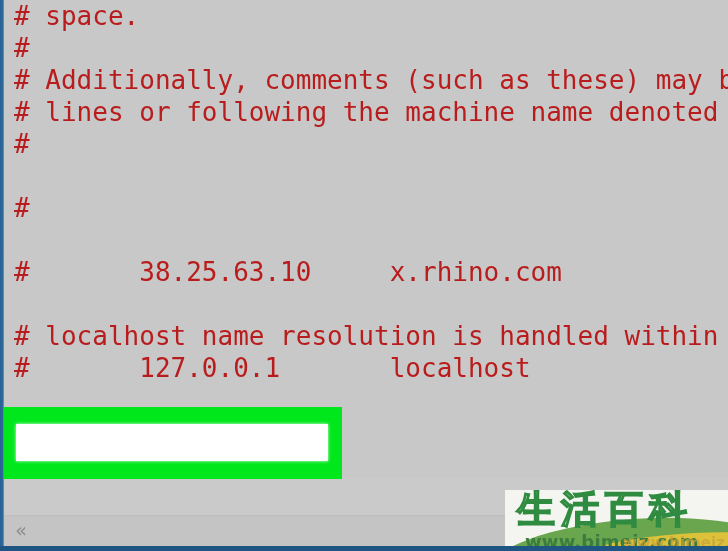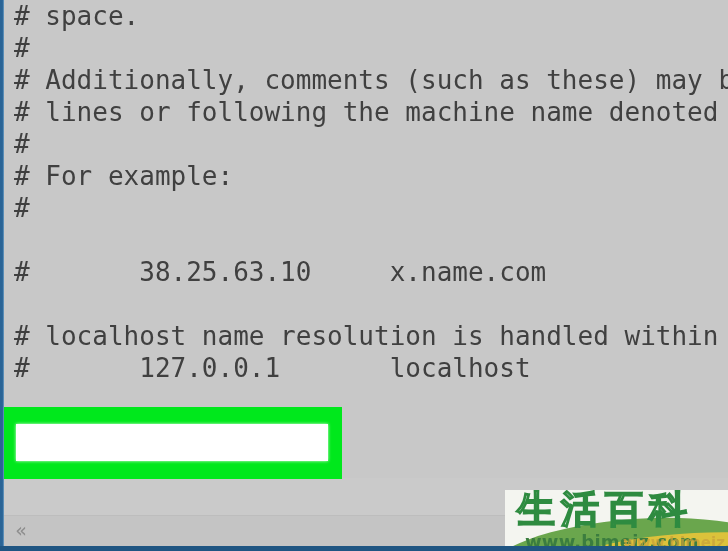--- a/index.html
+++ b/index.html
@@ -42,21 +42,21 @@
     background: #c8c8c8;
     overflow: hidden;
   }
   .code-line {
     position: absolute;
     left: 10px;
     white-space: pre;
     font-size: 26px;
     line-height: 32px;
     height: 32px;
-    color: #404040;
+    color: #b91c1c;
     letter-spacing: 0px;
     font-family: "DejaVu Sans Mono", "Liberation Mono", monospace;
   }
 
   
   .bottom-pane {
     position: absolute;
     left: 4px;
     top: 478px;
     width: 724px;
@@ -182,23 +182,22 @@
 <body>
 
 <div id="screen">
 
   <div class="editor">
     <div class="code-line" style="top:0px"># space.</div>
     <div class="code-line" style="top:32px">#</div>
     <div class="code-line" style="top:64px"># Additionally, comments (such as these) may be</div>
     <div class="code-line" style="top:96px"># lines or following the machine name denoted by</div>
     <div class="code-line" style="top:128px">#</div>
-    <div class="code-line" style="top:160px"># For example:</div>
     <div class="code-line" style="top:192px">#</div>
-    <div class="code-line" style="top:256px">#       38.25.63.10     x.name.com</div>
+    <div class="code-line" style="top:256px">#       38.25.63.10     x.rhino.com</div>
     <div class="code-line" style="top:288px"></div>
     <div class="code-line" style="top:320px"># localhost name resolution is handled within DN</div>
     <div class="code-line" style="top:352px">#       127.0.0.1       localhost</div>
   </div>
 
   <div class="bottom-pane"></div>
 
   <div class="green-box">
     <div class="green-box-inner"></div>
   </div>

